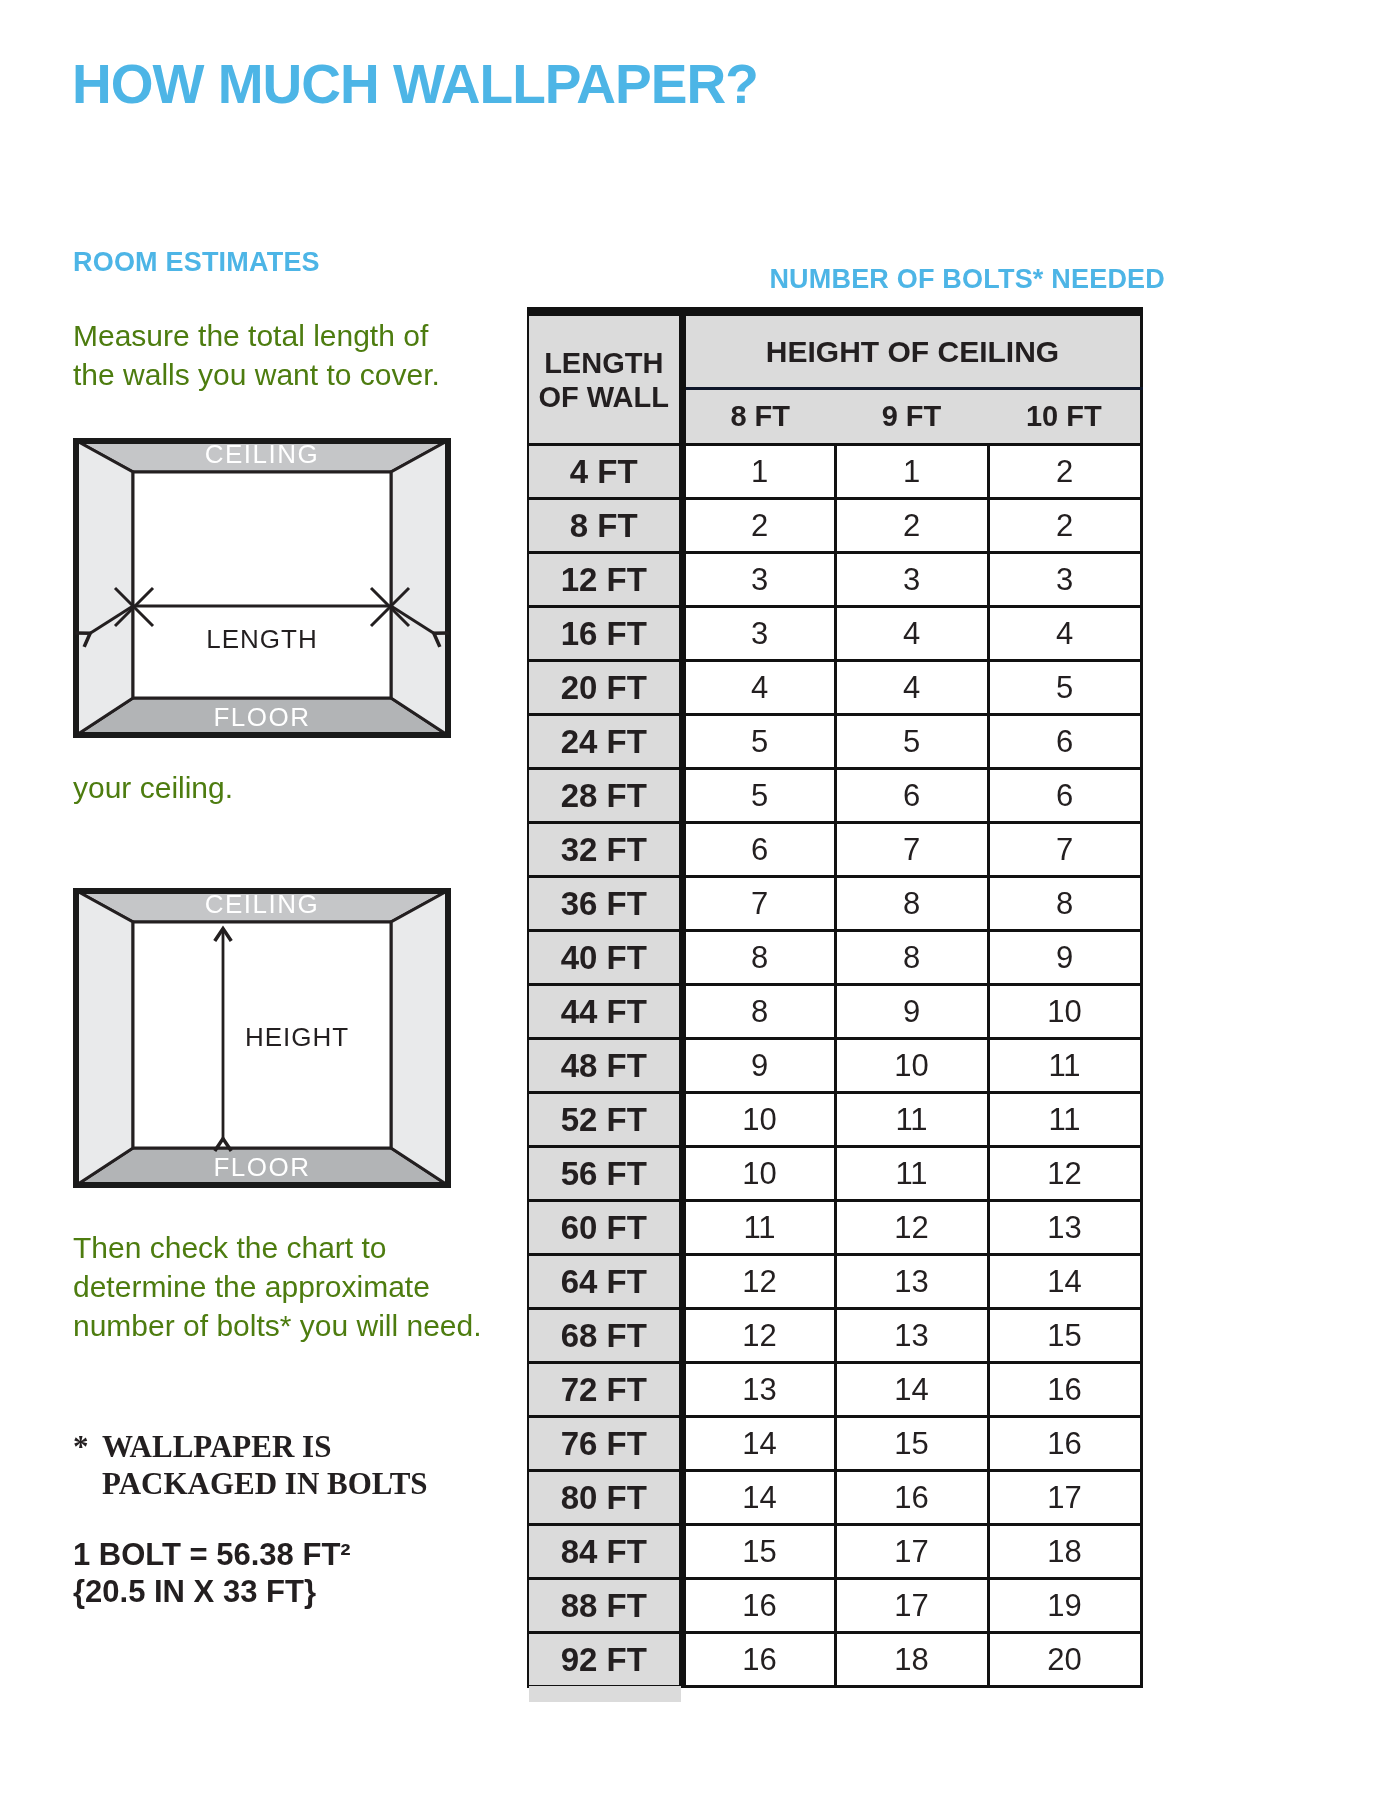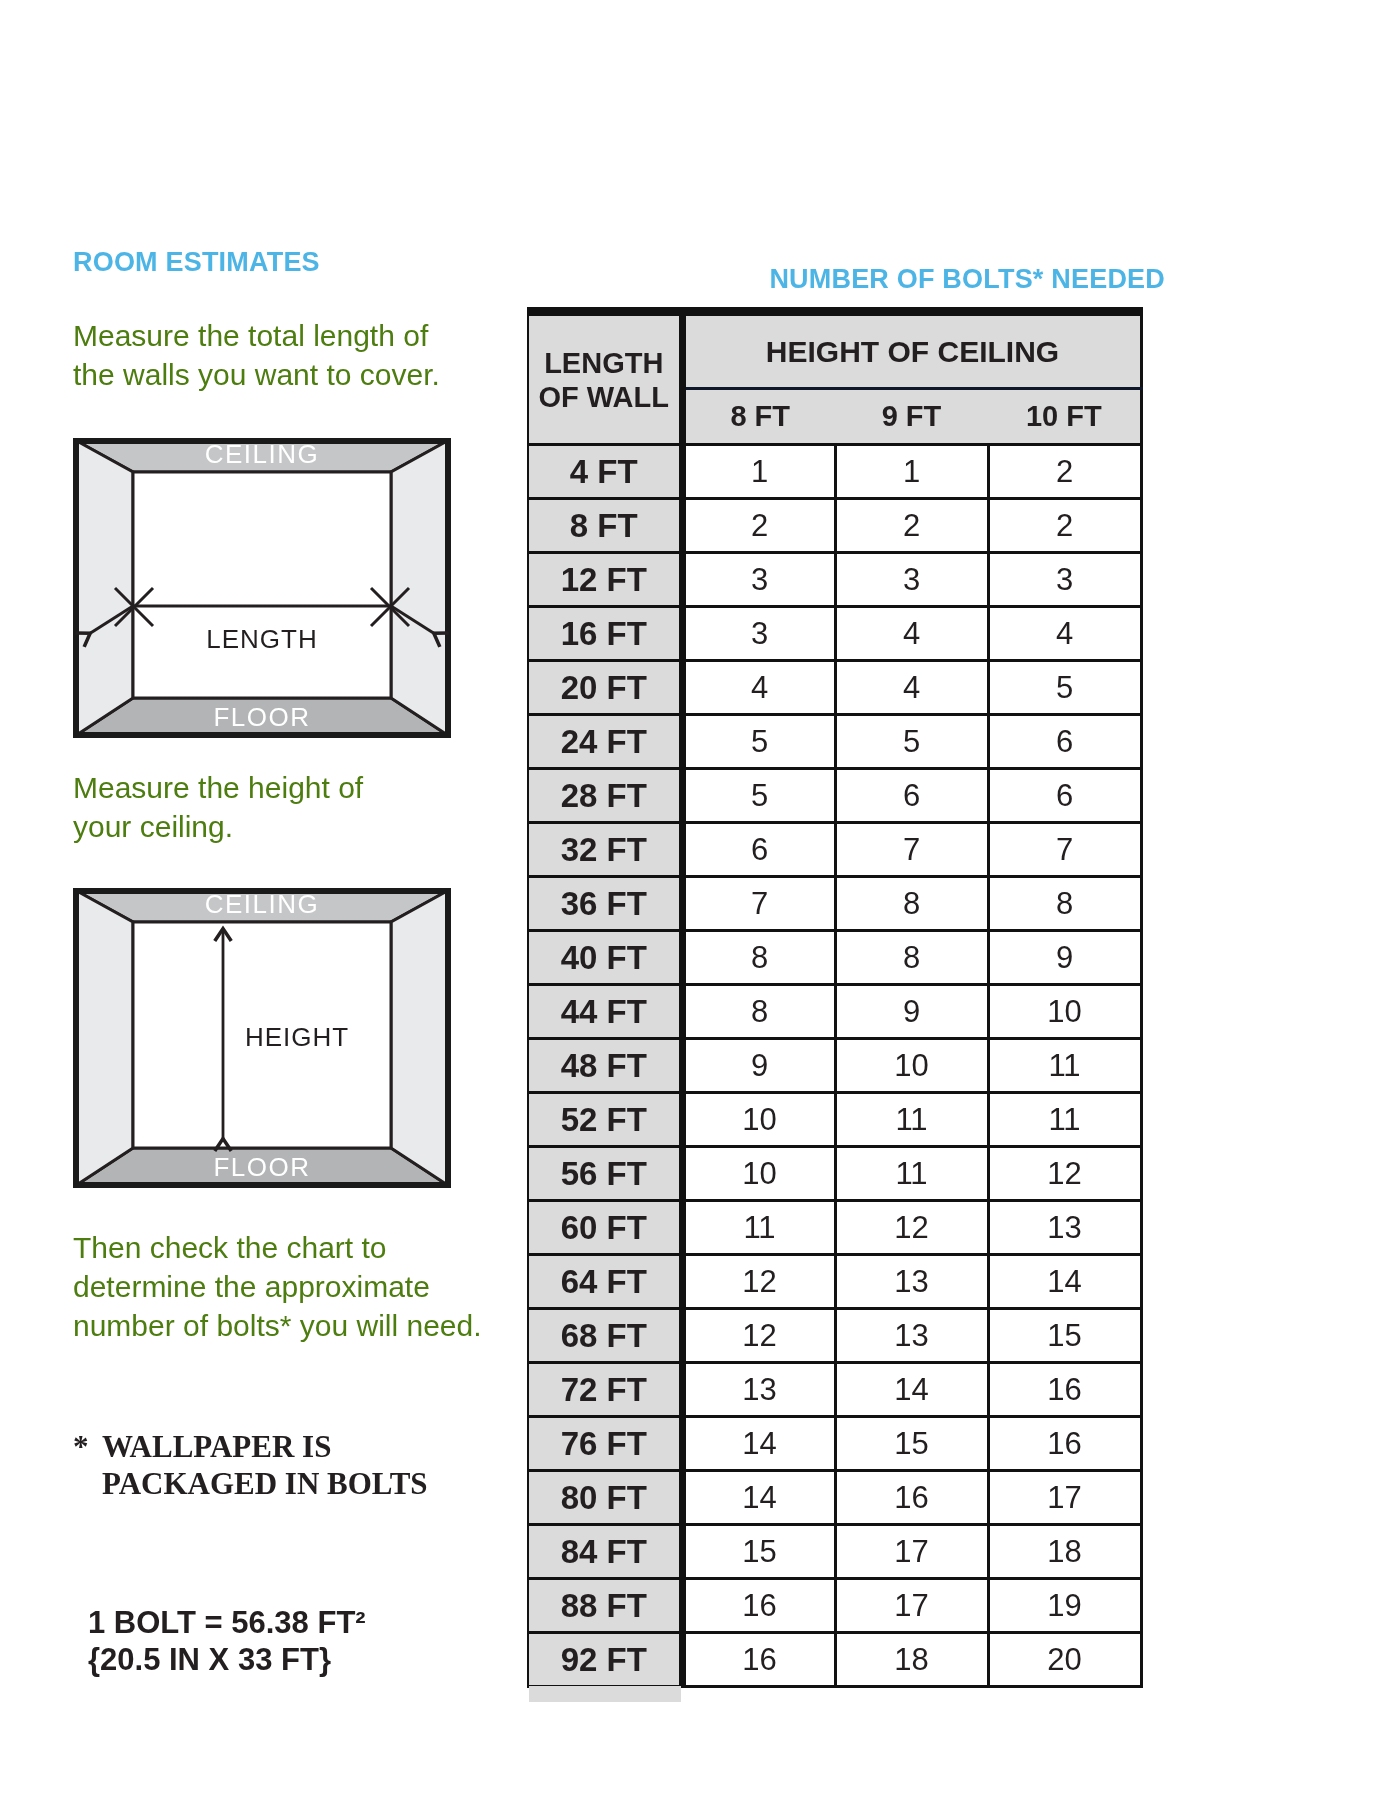--- a/index.html
+++ b/index.html
@@ -57,20 +57,21 @@
   
   .diagram{position:absolute;width:378px;height:300px;}
   .diag-caption{fill:#ffffff;font-size:26px;letter-spacing:1.5px;font-family:"Liberation Sans","DejaVu Sans",sans-serif;}
   .diag-measure{fill:#231F20;font-size:26px;letter-spacing:1px;font-family:"Liberation Sans","DejaVu Sans",sans-serif;}
 </style>
 </head>
 <body>
 
 <div class="page">
 
+  <div class="abs page-title">HOW MUCH WALLPAPER?</div>
 
   <div class="abs section-heading" style="left:73px;top:247px;">ROOM ESTIMATES</div>
 
   <div class="abs body-text" style="left:73px;top:316px;">
     <div>Measure the total length of</div>
     <div>the walls you want to cover.</div>
   </div>
 
   <svg class="diagram" style="left:73px;top:438px;" viewBox="0 0 378 300">
     <defs>
@@ -92,21 +93,20 @@
       <line x1="336" y1="150" x2="298" y2="188"></line>
       <line x1="60" y1="168" x2="16" y2="196" marker-end="url(#chevL)"></line>
       <line x1="318" y1="168" x2="362" y2="196" marker-end="url(#chevL)"></line>
     </g>
     <text class="diag-caption" x="189" y="25" text-anchor="middle">CEILING</text>
     <text class="diag-caption" x="189" y="288" text-anchor="middle">FLOOR</text>
     <text class="diag-measure" x="189" y="210" text-anchor="middle">LENGTH</text>
   </svg>
 
   <div class="abs body-text" style="left:73px;top:768px;">
-    <div>Measure the height of</div>
     <div>your ceiling.</div>
   </div>
 
   <svg class="diagram" style="left:73px;top:888px;" viewBox="0 0 378 300">
     <defs>
       <marker id="chevH" viewBox="0 0 16 16" refX="5" refY="8" markerWidth="22" markerHeight="22" orient="auto" markerUnits="userSpaceOnUse">
         <path d="M13 2 L4 8 L13 14" fill="none" stroke="#231F20" stroke-width="2.6"></path>
       </marker>
     </defs>
     <polygon points="2,2 376,2 318,34 60,34" fill="#C5C6C8" stroke="#231F20" stroke-width="3"></polygon>
@@ -127,21 +127,21 @@
     <div>Then check the chart to</div>
     <div>determine the approximate</div>
     <div>number of bolts* you will need.</div>
   </div>
 
   <div class="abs note-text" style="left:73px;top:1428px;font-family:Liberation Serif, serif;">
     <div><span class="star">*</span><span>WALLPAPER IS</span></div>
     <div class="note-line2">PACKAGED IN BOLTS</div>
   </div>
 
-  <div class="abs note-text" style="left:73px;top:1604px;margin-left:15px;">
+  <div class="abs note-text" style="left:73px;top:1536px;">
     <div>1 BOLT = 56.38 FT²</div>
     <div>{20.5 IN X 33 FT}</div>
   </div>
 
   <div class="abs section-heading table-heading">NUMBER OF BOLTS* NEEDED</div>
 
   <table class="bolts-table">
     <colgroup>
       <col class="col-rowlabel">
         <col class="col-data">

